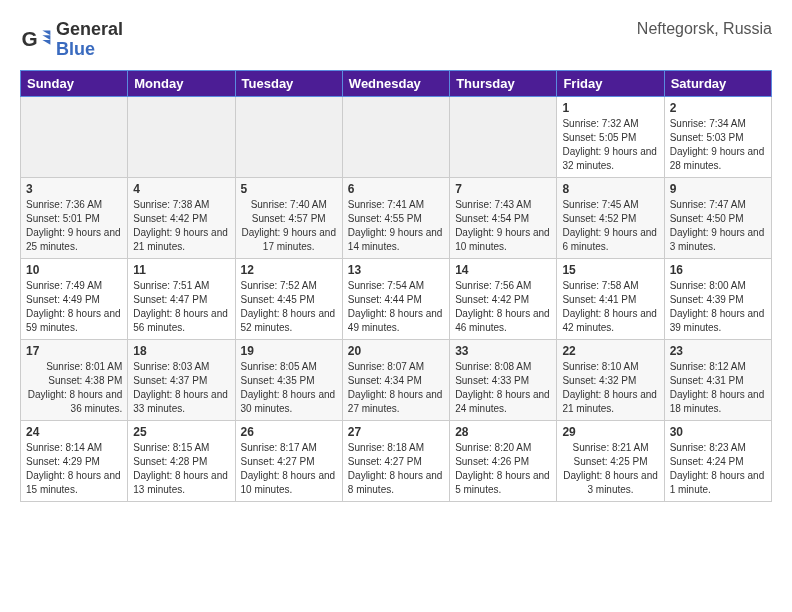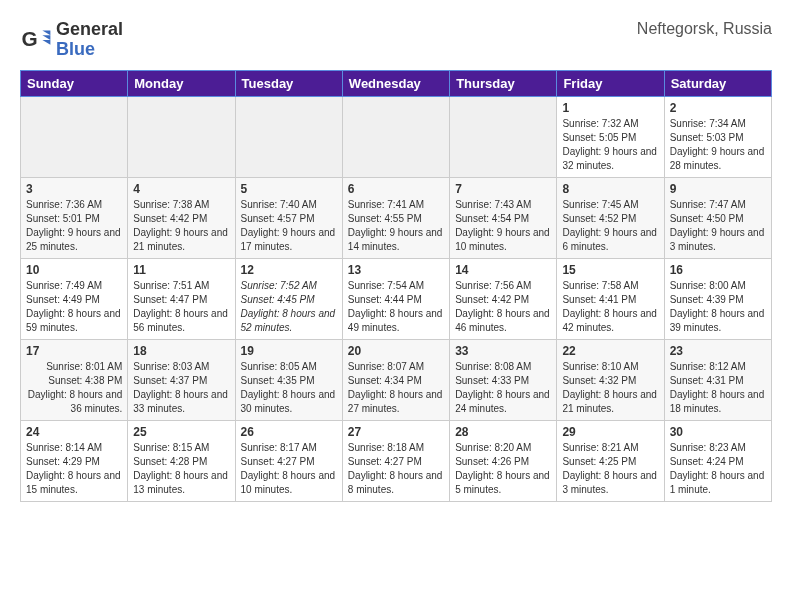--- a/index.html
+++ b/index.html
@@ -149,21 +149,21 @@
 Daylight: 9 hours and 25 minutes.</div>
         </td>
         <td>
           <span class="day-number">4</span>
           <div class="day-info" style="white-space: pre-line;">Sunrise: 7:38 AM
 Sunset: 4:42 PM
 Daylight: 9 hours and 21 minutes.</div>
         </td>
         <td>
           <span class="day-number">5</span>
-          <div class="day-info" style="white-space: pre-line;">Sunrise: 7:40 AM
+          <div class="day-info" style="white-space: pre-line; text-align: center;">Sunrise: 7:40 AM
 Sunset: 4:57 PM
 Daylight: 9 hours and 17 minutes.</div>
         </td>
         <td>
           <span class="day-number">6</span>
           <div class="day-info" style="white-space: pre-line;">Sunrise: 7:41 AM
 Sunset: 4:55 PM
 Daylight: 9 hours and 14 minutes.</div>
         </td>
         <td>
@@ -193,21 +193,21 @@
 Daylight: 8 hours and 59 minutes.</div>
         </td>
         <td>
           <span class="day-number">11</span>
           <div class="day-info" style="white-space: pre-line;">Sunrise: 7:51 AM
 Sunset: 4:47 PM
 Daylight: 8 hours and 56 minutes.</div>
         </td>
         <td>
           <span class="day-number">12</span>
-          <div class="day-info" style="white-space: pre-line; font-style: italic;">Sunrise: 7:52 AM
+          <div class="day-info" style="white-space: pre-line;">Sunrise: 7:52 AM
 Sunset: 4:45 PM
 Daylight: 8 hours and 52 minutes.</div>
         </td>
         <td>
           <span class="day-number">13</span>
           <div class="day-info" style="white-space: pre-line;">Sunrise: 7:54 AM
 Sunset: 4:44 PM
 Daylight: 8 hours and 49 minutes.</div>
         </td>
         <td>
@@ -299,21 +299,21 @@
 Daylight: 8 hours and 8 minutes.</div>
         </td>
         <td>
           <span class="day-number">28</span>
           <div class="day-info" style="white-space: pre-line;">Sunrise: 8:20 AM
 Sunset: 4:26 PM
 Daylight: 8 hours and 5 minutes.</div>
         </td>
         <td>
           <span class="day-number">29</span>
-          <div class="day-info" style="white-space: pre-line;">Sunrise: 8:21 AM
+          <div class="day-info" style="white-space: pre-line; text-align: center;">Sunrise: 8:21 AM
 Sunset: 4:25 PM
 Daylight: 8 hours and 3 minutes.</div>
         </td>
         <td>
           <span class="day-number">30</span>
           <div class="day-info" style="white-space: pre-line;">Sunrise: 8:23 AM
 Sunset: 4:24 PM
 Daylight: 8 hours and 1 minute.</div>
         </td>
       </tr>

